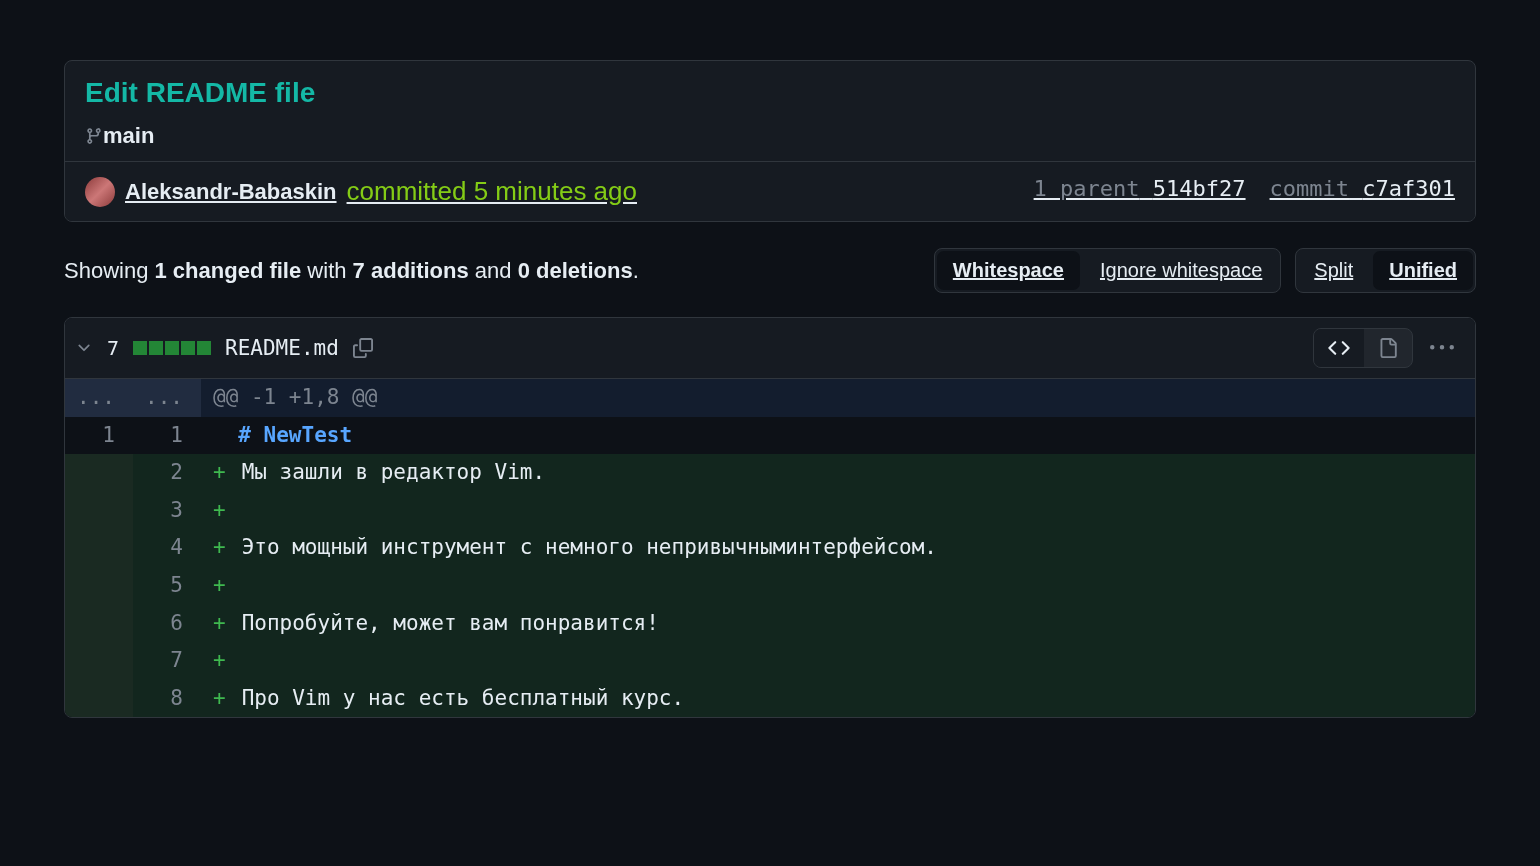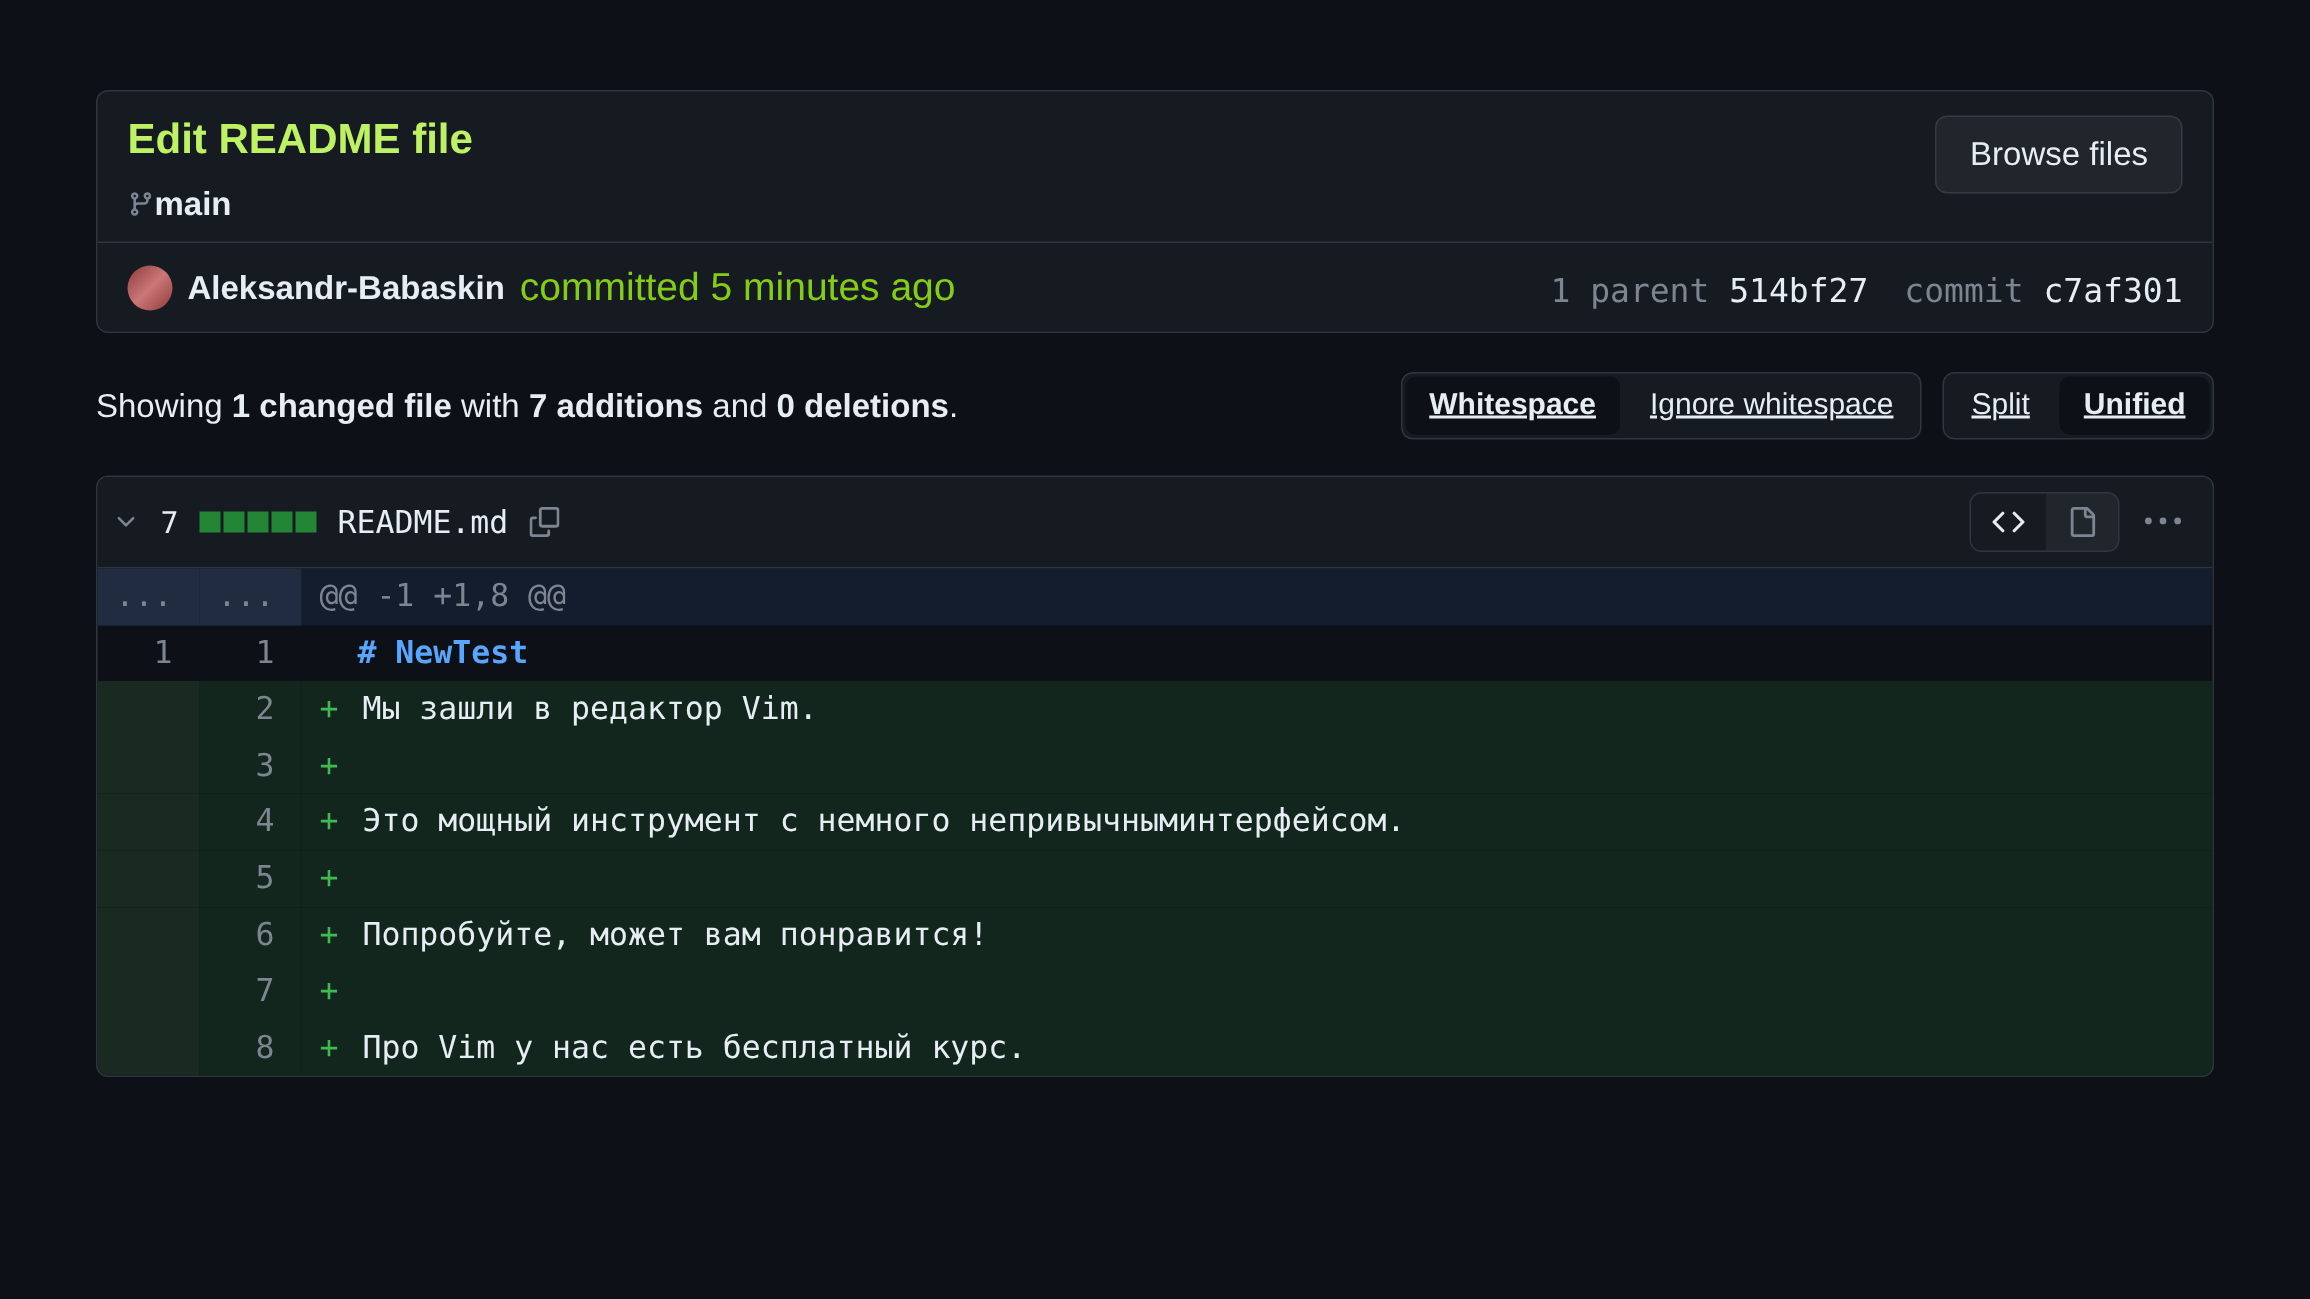--- a/index.html
+++ b/index.html
@@ -21,21 +21,21 @@
   }
   .commit-header {
     padding: 16px 20px 12px;
     display: flex;
     justify-content: space-between;
     align-items: flex-start;
   }
   .commit-title {
     font-size: 28px;
     font-weight: 700;
-    color: #bef264;
+    color: #14b8a6;
     margin-bottom: 14px;
   }
   .branch-row {
     display: flex;
     align-items: center;
     gap: 0;
   }
   .branch-icon { width: 18px; height: 20px; color: #7d8590; }
   .branch-name { font-size: 22px; color: #e6edf3; font-weight: 600; }
   .browse-btn {
@@ -46,22 +46,23 @@
     color: #e6edf3;
     font-size: 22px;
     font-weight: 500;
     cursor: pointer;
   }
   .commit-meta {
     border-top: 1px solid #30363d;
     padding: 14px 20px;
     display: flex;
     justify-content: space-between;
-    align-items: flex-end;
+    align-items: flex-start;
     background: #161b22;
+    text-decoration: underline;
   }
   .author-block { display: flex; align-items: center; gap: 10px; }
   .avatar {
     width: 30px; height: 30px; border-radius: 50%;
     background: linear-gradient(135deg, #8b3a3a 0%, #c77 50%, #8b3a3a 100%);
     display: inline-block;
   }
   .author-name { font-weight: 700; font-size: 22px; color: #e6edf3; }
   .committed-text { font-size: 26px; color: #84cc16; }
   .commit-ids {
@@ -169,21 +170,20 @@
     <div class="commit-header">
       <div>
         <h1 class="commit-title">Edit README file</h1>
         <div class="branch-row">
           <svg class="branch-icon" viewBox="0 0 16 16" fill="currentColor">
               <path d="M9.5 3.25a2.25 2.25 0 1 1 3 2.122V6A2.5 2.5 0 0 1 10 8.5H6a1 1 0 0 0-1 1v1.128a2.251 2.251 0 1 1-1.5 0V5.372a2.25 2.25 0 1 1 1.5 0v1.836A2.493 2.493 0 0 1 6 7h4a1 1 0 0 0 1-1v-.628A2.25 2.25 0 0 1 9.5 3.25Zm-6 0a.75.75 0 1 0 1.5 0 .75.75 0 0 0-1.5 0Zm8.25-.75a.75.75 0 1 0 0 1.5.75.75 0 0 0 0-1.5ZM4.25 12a.75.75 0 1 0 0 1.5.75.75 0 0 0 0-1.5Z"></path>
             </svg>
           <span class="branch-name">main</span>
         </div>
       </div>
-      <button class="browse-btn">Browse files</button>
     </div>
     <div class="commit-meta">
       <div class="author-block">
         <span class="avatar"></span>
         <span class="author-name">Aleksandr-Babaskin</span>
         <span class="committed-text">committed 5 minutes ago</span>
       </div>
       <div class="commit-ids">
         <span><span>1 parent</span> <span class="hash">514bf27</span></span>
         <span><span>commit</span> <span class="hash">c7af301</span></span>

